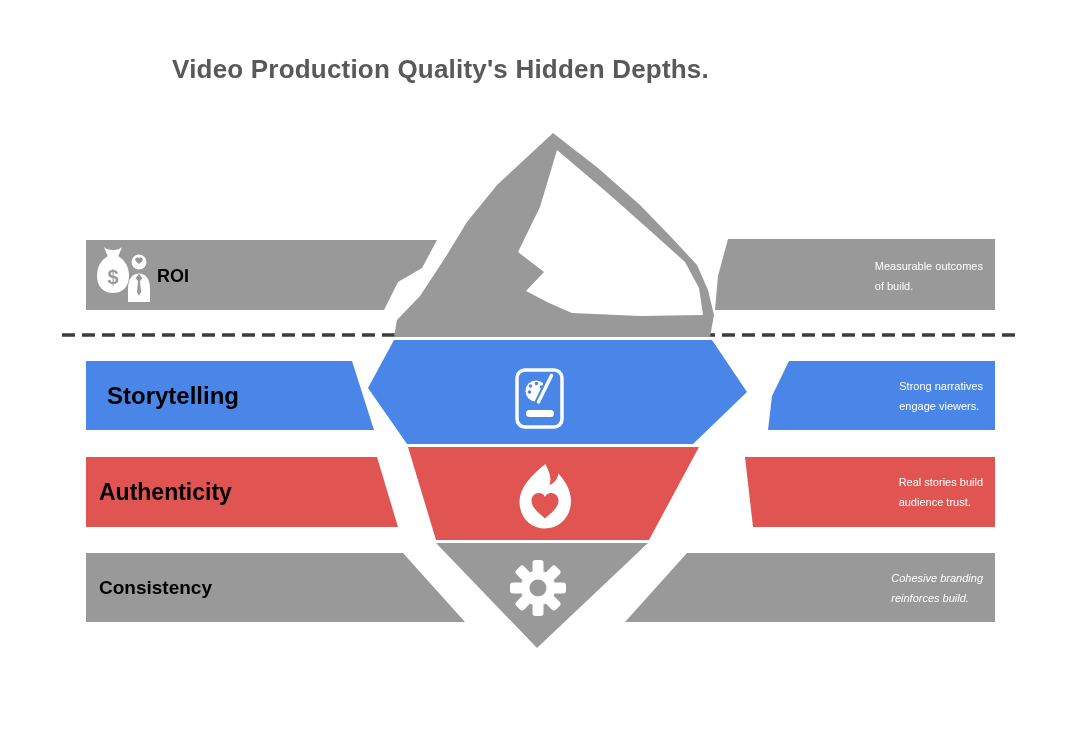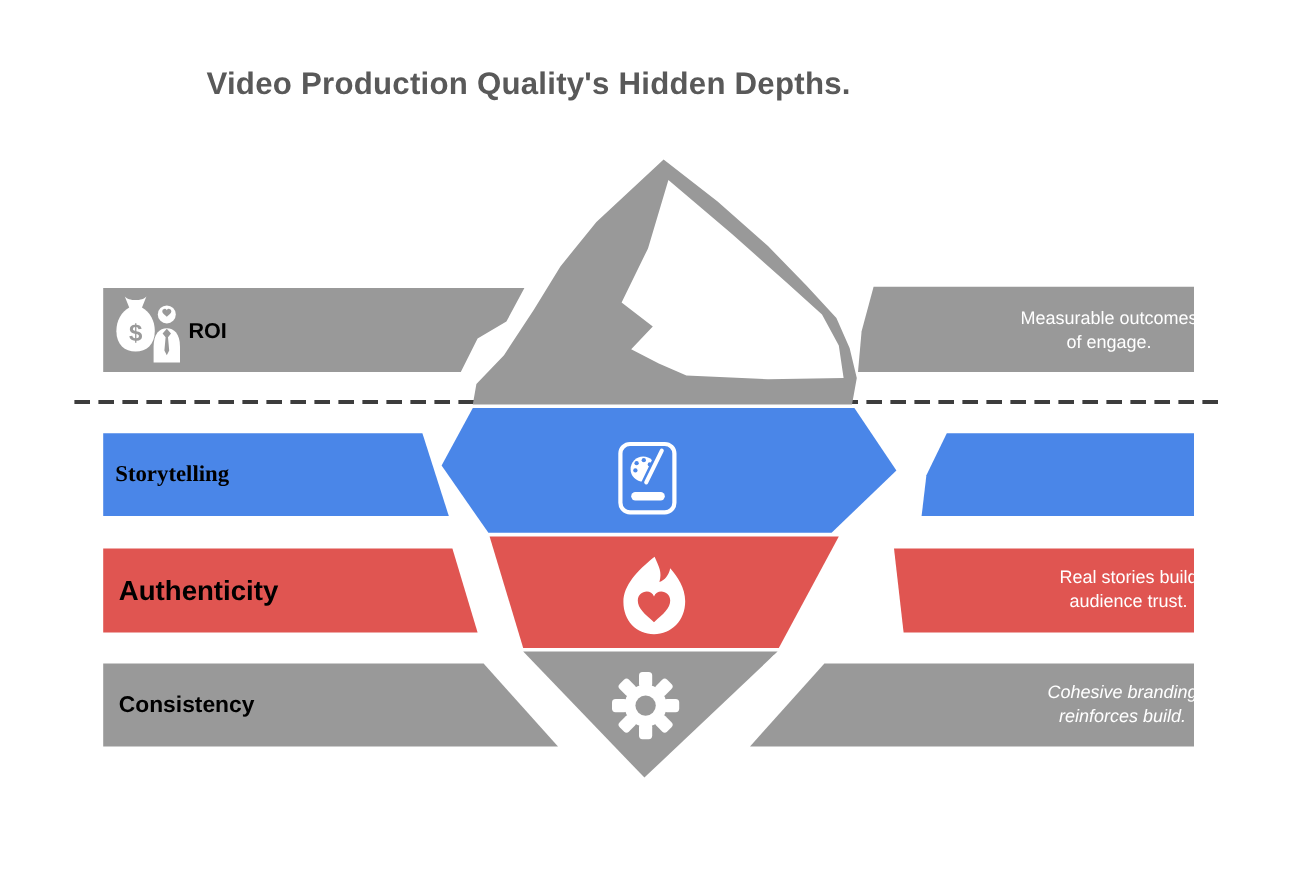--- a/index.html
+++ b/index.html
@@ -7,26 +7,26 @@
     position:relative;width:1080px;height:732px;background:#ffffff;overflow:hidden;
     font-family:"Liberation Sans",sans-serif;
   }
   .art{position:absolute;left:0;top:0;}
   .title{
     position:absolute;left:0;top:54px;width:881px;text-align:center;
     font-size:26px;font-weight:700;color:#595959;letter-spacing:.2px;
   }
   .label{position:absolute;color:#000000;font-weight:700;line-height:22px;white-space:nowrap;}
   .label-roi{left:157px;top:266px;font-size:18px;line-height:20px;}
-  .label-story{left:96px;top:385px;font-size:19px;font-family:Liberation Serif, serif;}
+  .label-story{left:107px;top:385px;font-size:24px;}
   .label-auth{left:99px;top:481px;font-size:23px;}
   .label-cons{left:99px;top:577px;font-size:19px;}
   .desc{
-    position:absolute;right:82px;color:#ffffff;text-align:center;
-    font-size:15px;line-height:20px;white-space:nowrap;
+    position:absolute;right:97px;color:#ffffff;text-align:left;
+    font-size:11px;line-height:20px;white-space:nowrap;
   }
   .desc-1{top:256px;}
   .desc-2{top:376px;}
   .desc-3{top:472px;}
   .desc-4{top:568px;font-style:italic;}
 </style>
 </head>
 <body>
 
 <div class="canvas">
@@ -97,24 +97,28 @@
         <rect x="-5.5" y="-28" width="11" height="13" rx="3" transform="rotate(315)"></rect>
       </g>
       <circle cx="0" cy="0" r="17.5" fill="#ffffff"></circle>
       <circle cx="0" cy="0" r="8.5" fill="#999999"></circle>
     </g>
   </svg>
 
   <div class="label label-roi">ROI</div>
   <div class="desc desc-1">
     <div>Measurable outcomes</div>
-    <div>of engage.</div>
+    <div>of build.</div>
   </div>
 
   <div class="label label-story">Storytelling</div>
+  <div class="desc desc-2">
+    <div>Strong narratives</div>
+    <div>engage viewers.</div>
+  </div>
 
   <div class="label label-auth">Authenticity</div>
   <div class="desc desc-3">
     <div>Real stories build</div>
     <div>audience trust.</div>
   </div>
 
   <div class="label label-cons">Consistency</div>
   <div class="desc desc-4">
     <div>Cohesive branding</div>

